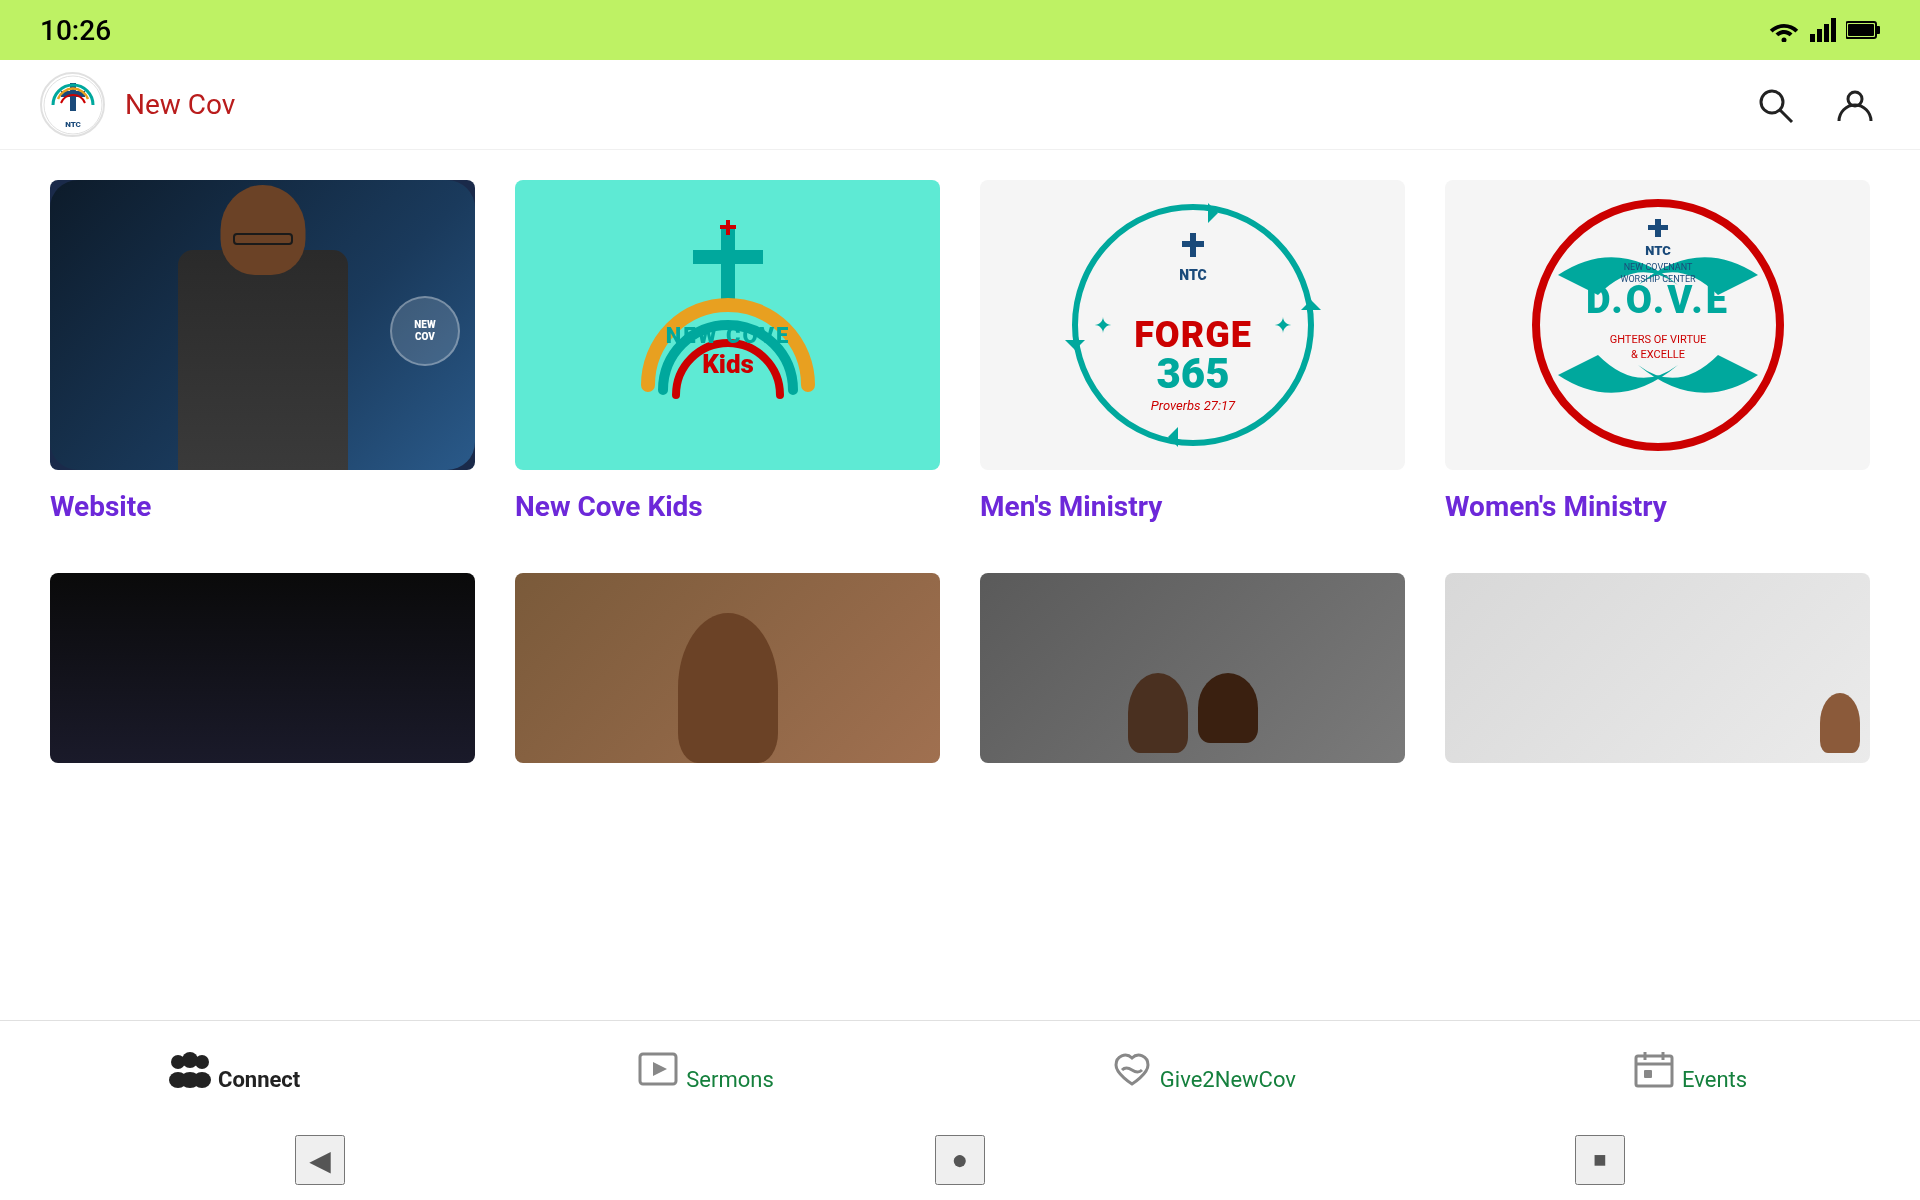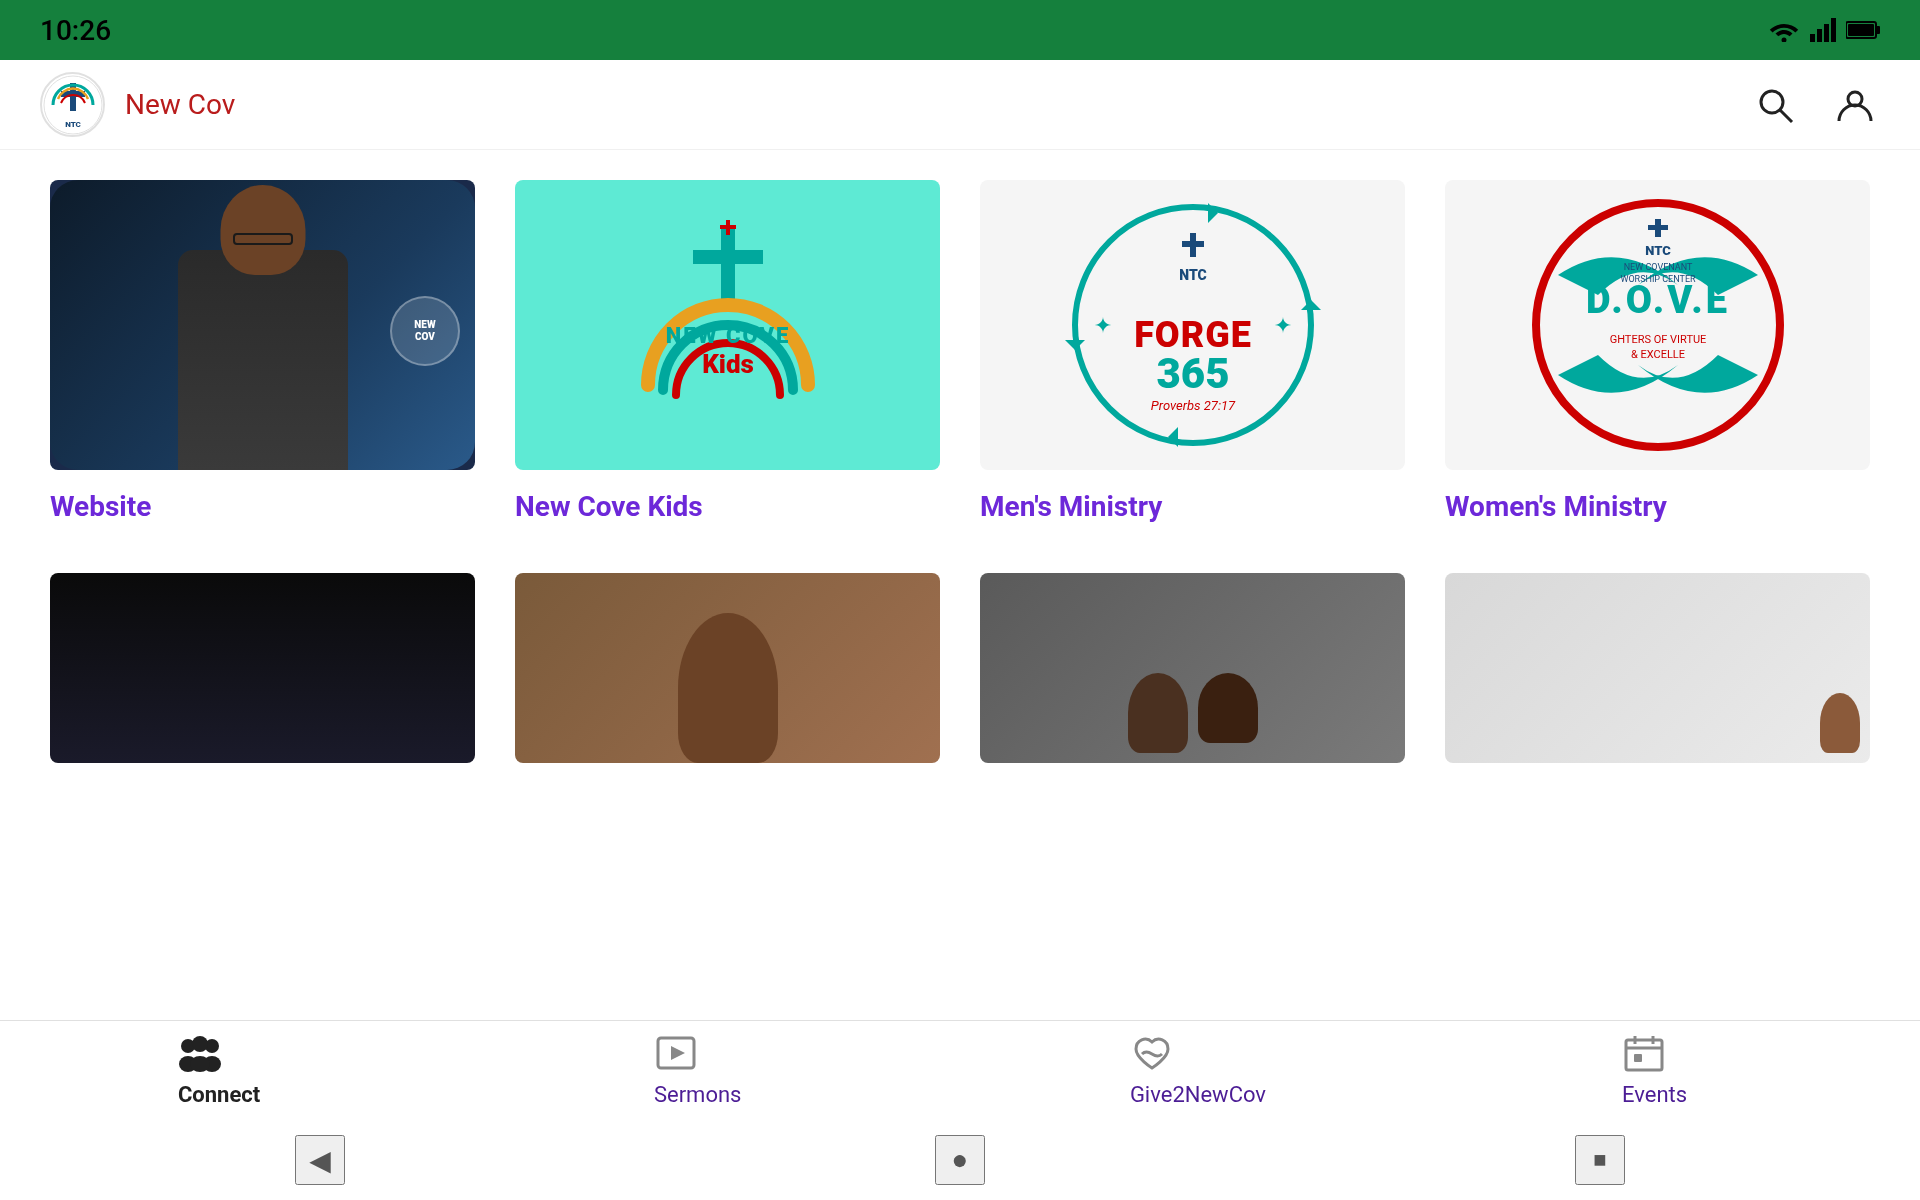--- a/index.html
+++ b/index.html
@@ -12,21 +12,21 @@
       position: relative;
     }
 
     
     .status-bar {
       display: flex;
       justify-content: space-between;
       align-items: center;
       padding: 6px 40px;
       height: 60px;
-      background: #15803d;
+      background: #bef264;
     }
     .status-time {
       font-size: 28px;
       font-weight: 500;
       color: #000;
     }
     .status-icons {
       display: flex;
       align-items: center;
       gap: 10px;
@@ -163,30 +163,29 @@
       right: 0;
       height: 100px;
       background: #fff;
       border-top: 1px solid #e0e0e0;
       display: flex;
       align-items: center;
       justify-content: space-around;
     }
     .nav-item {
       display: flex;
-      flex-direction: column;
-      align-items: flex-start;
+      align-items: flex-end;
       gap: 6px;
       cursor: pointer;
       padding: 10px 30px;
       min-width: 180px;
     }
     .nav-label {
       font-size: 22px;
-      color: #4c1d95;
+      color: #15803d;
     }
     .nav-label.active {
       color: #222;
       font-weight: 700;
     }
 
     
     .android-nav {
       position: absolute;
       bottom: 0;

